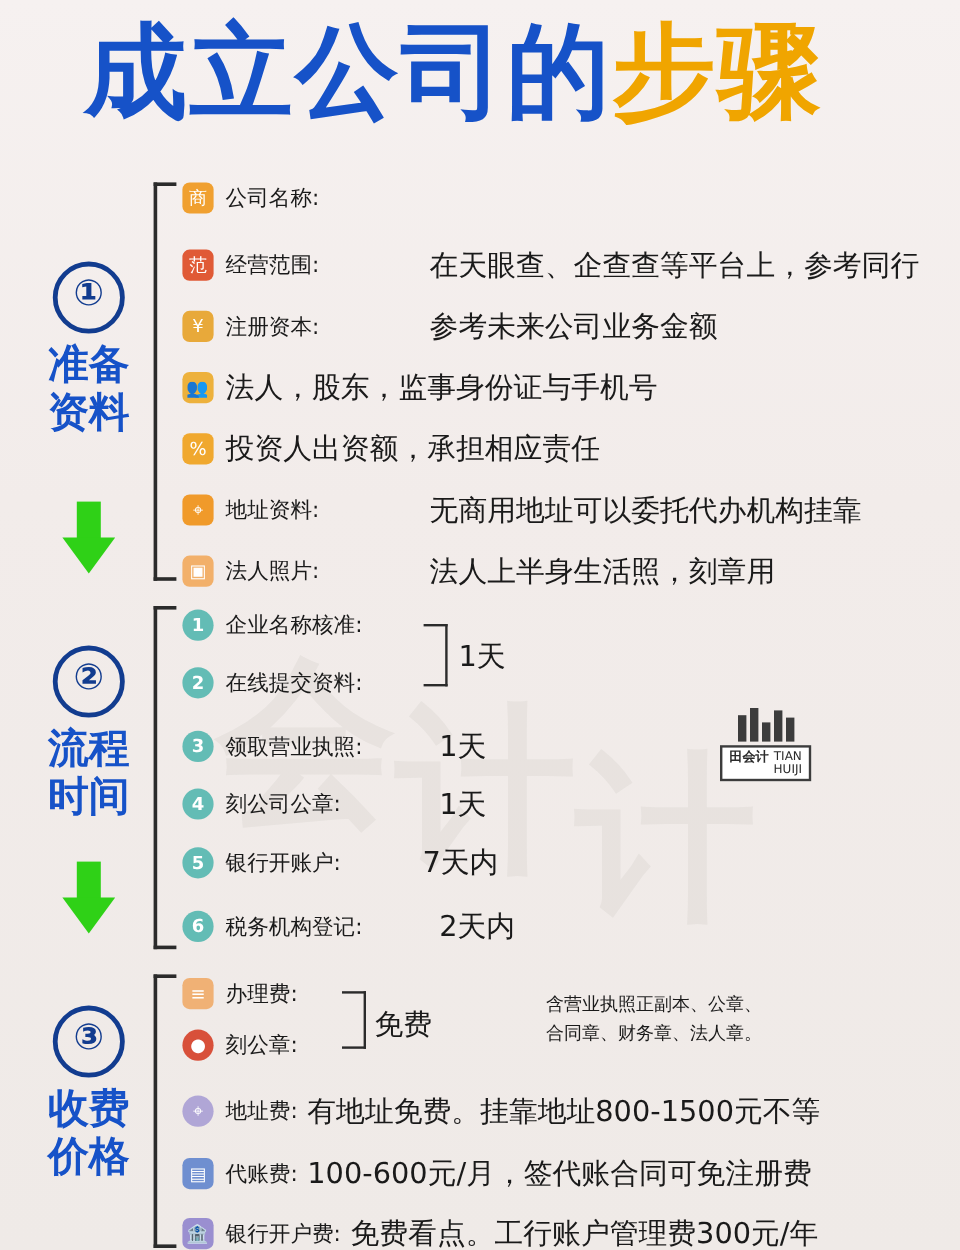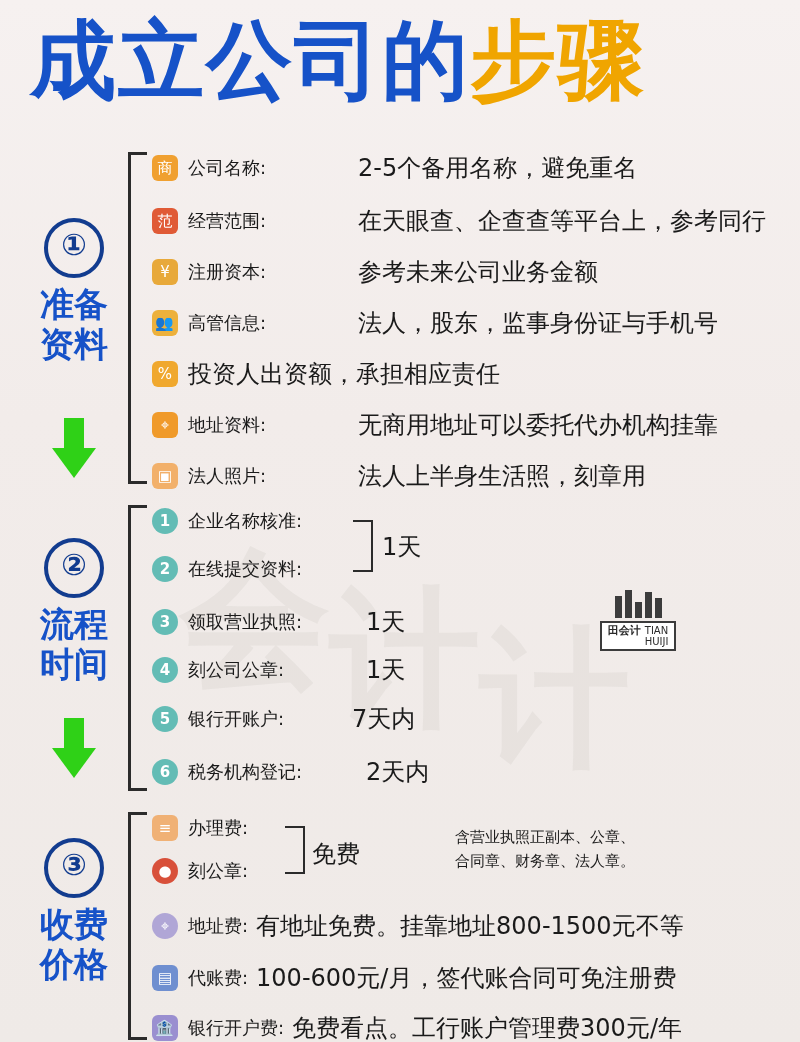--- a/index.html
+++ b/index.html
@@ -47,21 +47,21 @@
     position: absolute;
     left: 30px;
     top: 4px;
     font-size: 86px;
     line-height: 100px;
     font-weight: bold;
     font-family: "DejaVu Sans", sans-serif;
     letter-spacing: 2px;
     white-space: nowrap;
   }
-  .t-blue { color: #1652c8; }
+  .t-blue { color: #1652c8; margin-left: 40px; }
   .t-orange { color: #f0a500; }
 
   
   .stage {
     position: absolute;
     left: 14px;
     width: 120px;
     text-align: center;
   }
   .circle-num {
@@ -269,35 +269,33 @@
     <div class="stage-label">价格</div>
   </div>
 
   <div class="bracket" style="left:128px; top:152px; height:326px;"></div>
   <div class="bracket" style="left:128px; top:505px; height:280px;"></div>
   <div class="bracket" style="left:128px; top:812px; height:222px;"></div>
 
   <div class="row" style="left:152px; top:152px;">
     <span class="ic ic-orange">商</span>
     <span class="lbl lbl-col">公司名称:</span>
-    <span class="val">2-5个备用名称，避免重名</span>
   </div>
   <div class="row" style="left:152px; top:205px;">
     <span class="ic ic-red">范</span>
     <span class="lbl lbl-col">经营范围:</span>
     <span class="val">在天眼查、企查查等平台上，参考同行</span>
   </div>
   <div class="row" style="left:152px; top:256px;">
     <span class="ic ic-gold">¥</span>
     <span class="lbl lbl-col">注册资本:</span>
     <span class="val">参考未来公司业务金额</span>
   </div>
   <div class="row" style="left:152px; top:307px;">
     <span class="ic ic-yellow">👥</span>
-    <span class="lbl lbl-col">高管信息:</span>
     <span class="val">法人，股东，监事身份证与手机号</span>
   </div>
   <div class="row" style="left:152px; top:358px;">
     <span class="ic ic-amber">%</span>
     <span class="val">投资人出资额，承担相应责任</span>
   </div>
   <div class="row" style="left:152px; top:409px;">
     <span class="ic ic-orange2">⌖</span>
     <span class="lbl lbl-col">地址资料:</span>
     <span class="val">无商用地址可以委托代办机构挂靠</span>

